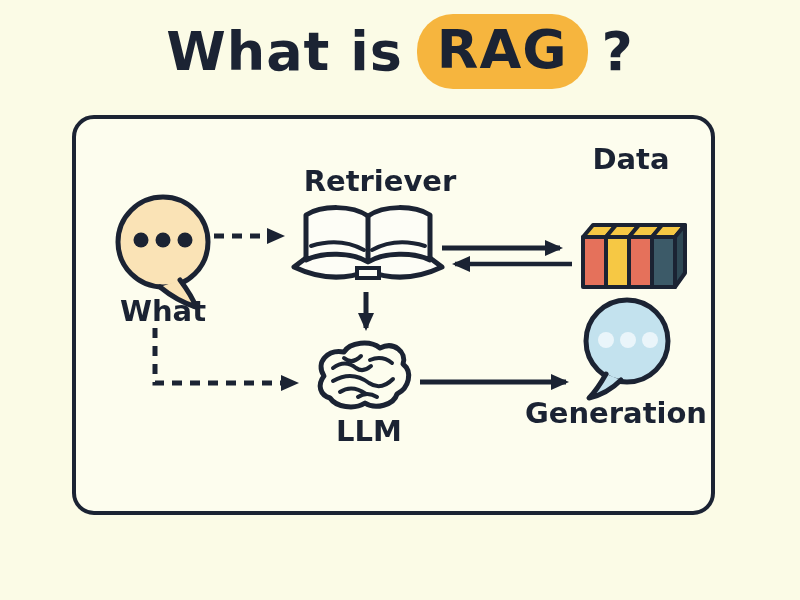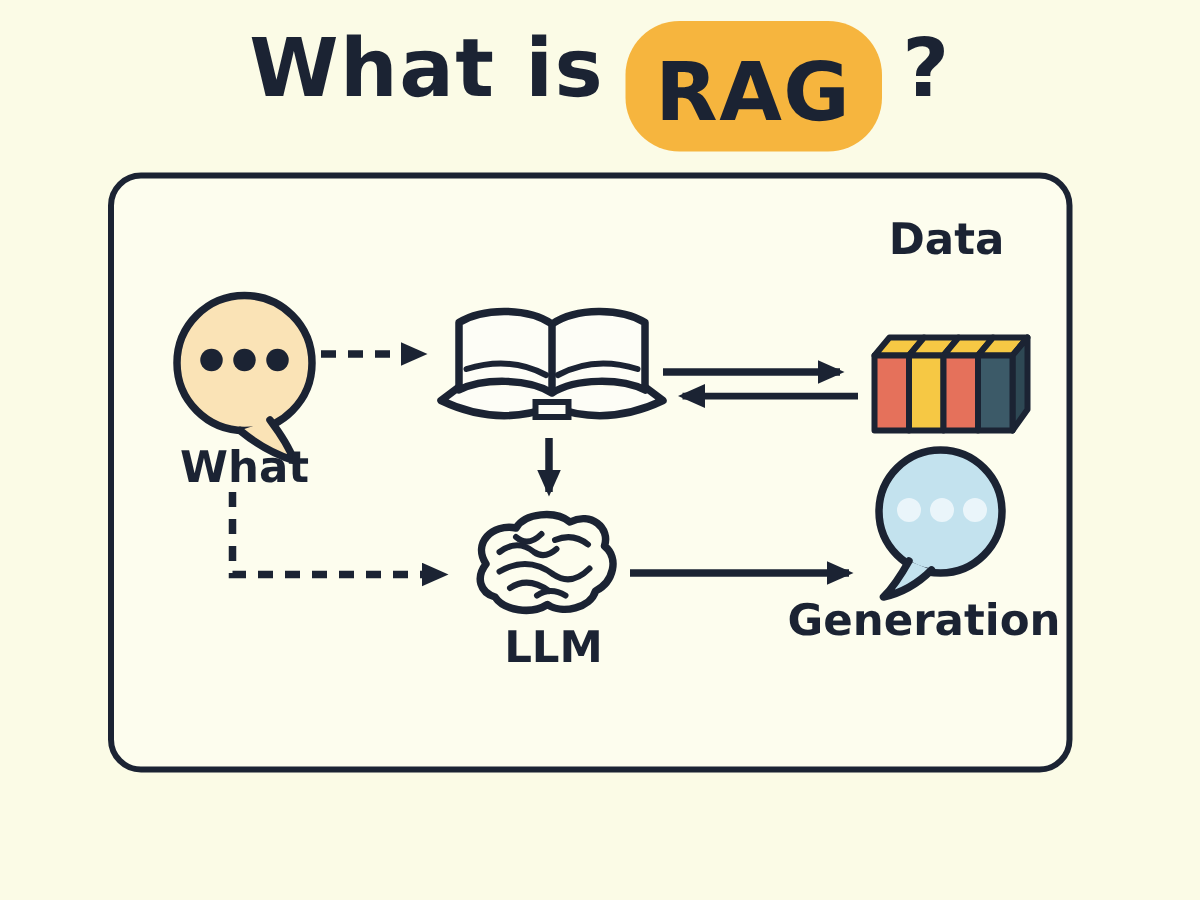--- a/index.html
+++ b/index.html
@@ -5,25 +5,25 @@
   html,body{margin:0;padding:0;}
   body{
     width:800px;height:600px;
     background:#FBFBE6;
     font-family:"DejaVu Sans","Liberation Sans",sans-serif;
     overflow:hidden;
   }
   .stage{position:relative;width:800px;height:600px;}
   .title{
     position:absolute;top:14px;left:0;width:800px;
-    display:flex;justify-content:center;align-items:flex-start;gap:14px;
+    display:flex;justify-content:center;align-items:center;gap:14px;
     font-size:54px;font-weight:bold;color:#1B2333;letter-spacing:1px;
   }
   .pill{
-    background:#F6B53E;border-radius:36px;padding:16px 20px 8px 20px;
+    background:#F6B53E;border-radius:36px;padding:4px 20px 8px 20px;
     display:inline-block;
   }
   .panel{
     position:absolute;left:72px;top:115px;width:643px;height:400px;
     box-sizing:border-box;border:4px solid #1B2333;border-radius:22px;
     background:#FDFDEE;
   }
   .overlay{position:absolute;left:0;top:0;width:800px;height:600px;}
   .label{
     position:absolute;transform:translateX(-50%);
@@ -105,19 +105,20 @@
 
     <path d="M214,236 H282" stroke="#1B2333" stroke-width="5" fill="none" stroke-dasharray="10 8" marker-end="url(#ah)"></path>
     <path d="M442,248 H560" stroke="#1B2333" stroke-width="5" fill="none" marker-end="url(#ah)"></path>
     <path d="M572,264 H455" stroke="#1B2333" stroke-width="4.5" fill="none" marker-end="url(#ah)"></path>
     <path d="M366,292 V328" stroke="#1B2333" stroke-width="5" fill="none" marker-end="url(#ah)"></path>
     <path d="M155,328 V383 H296" stroke="#1B2333" stroke-width="5" fill="none" stroke-dasharray="10 8" marker-end="url(#ah)"></path>
     <path d="M420,382 H566" stroke="#1B2333" stroke-width="5" fill="none" marker-end="url(#ah)"></path>
   </svg>
 
   <div class="label" style="left:163px;top:294px;">What</div>
+  <div class="label" style="left:380px;top:164px;">Retriever</div>
   <div class="label label-2line" style="left:631px;top:142px;">
     <span>Data</span>
   </div>
   <div class="label" style="left:369px;top:414px;">LLM</div>
   <div class="label" style="left:616px;top:396px;">Generation</div>
 
 </div>
 
 </body></html>

